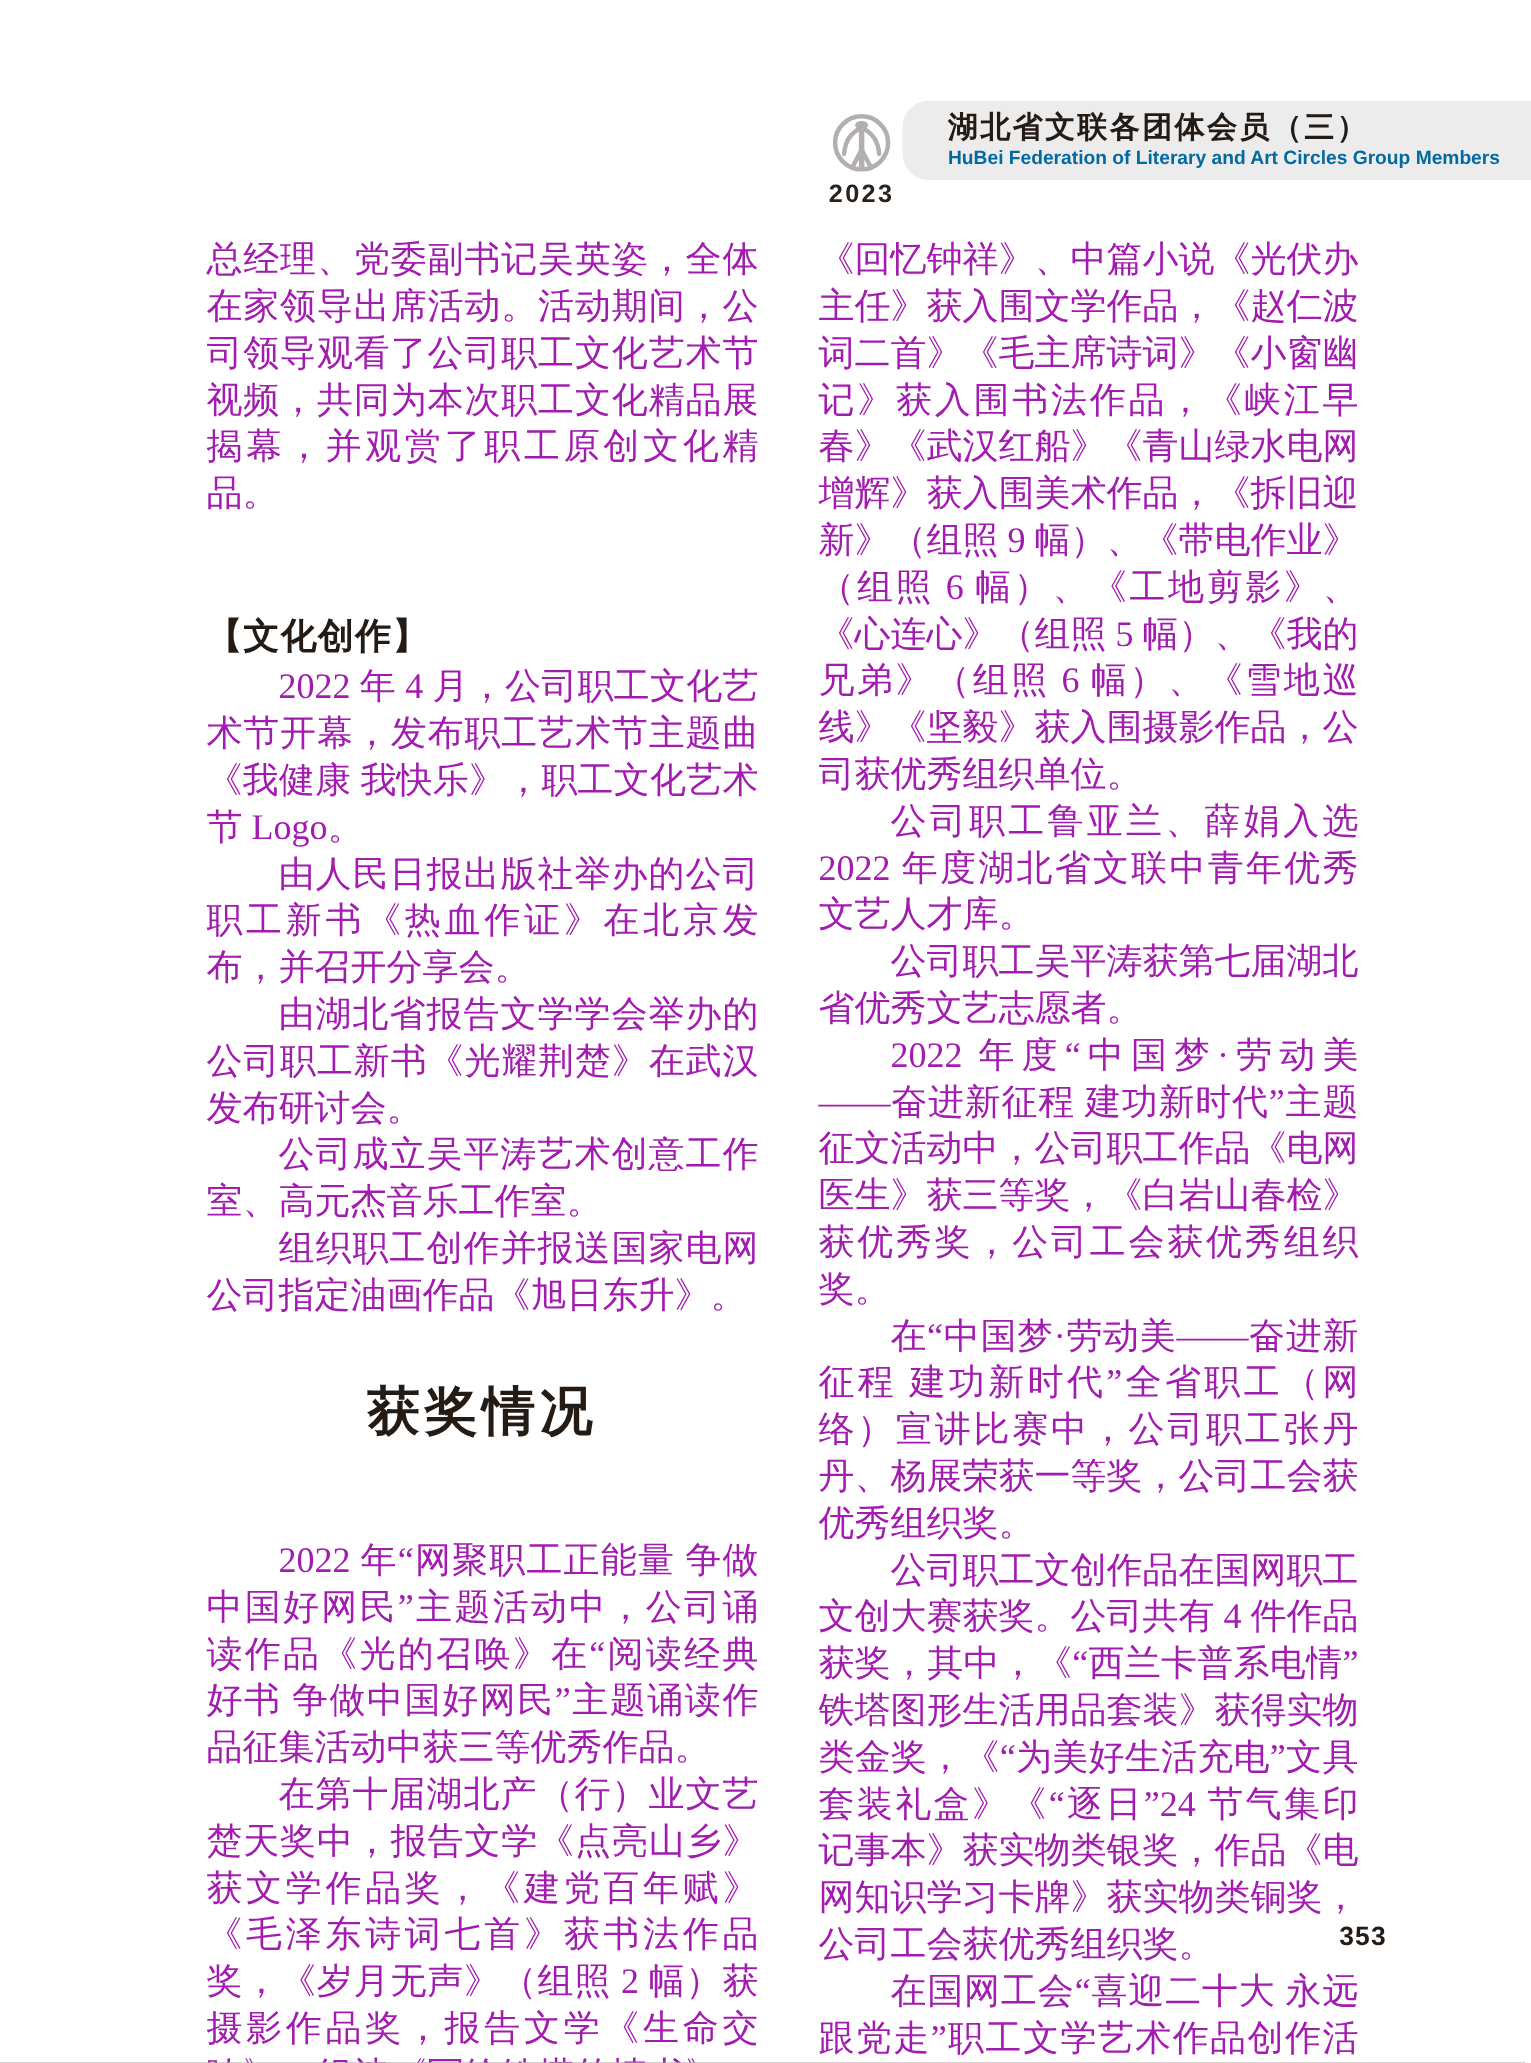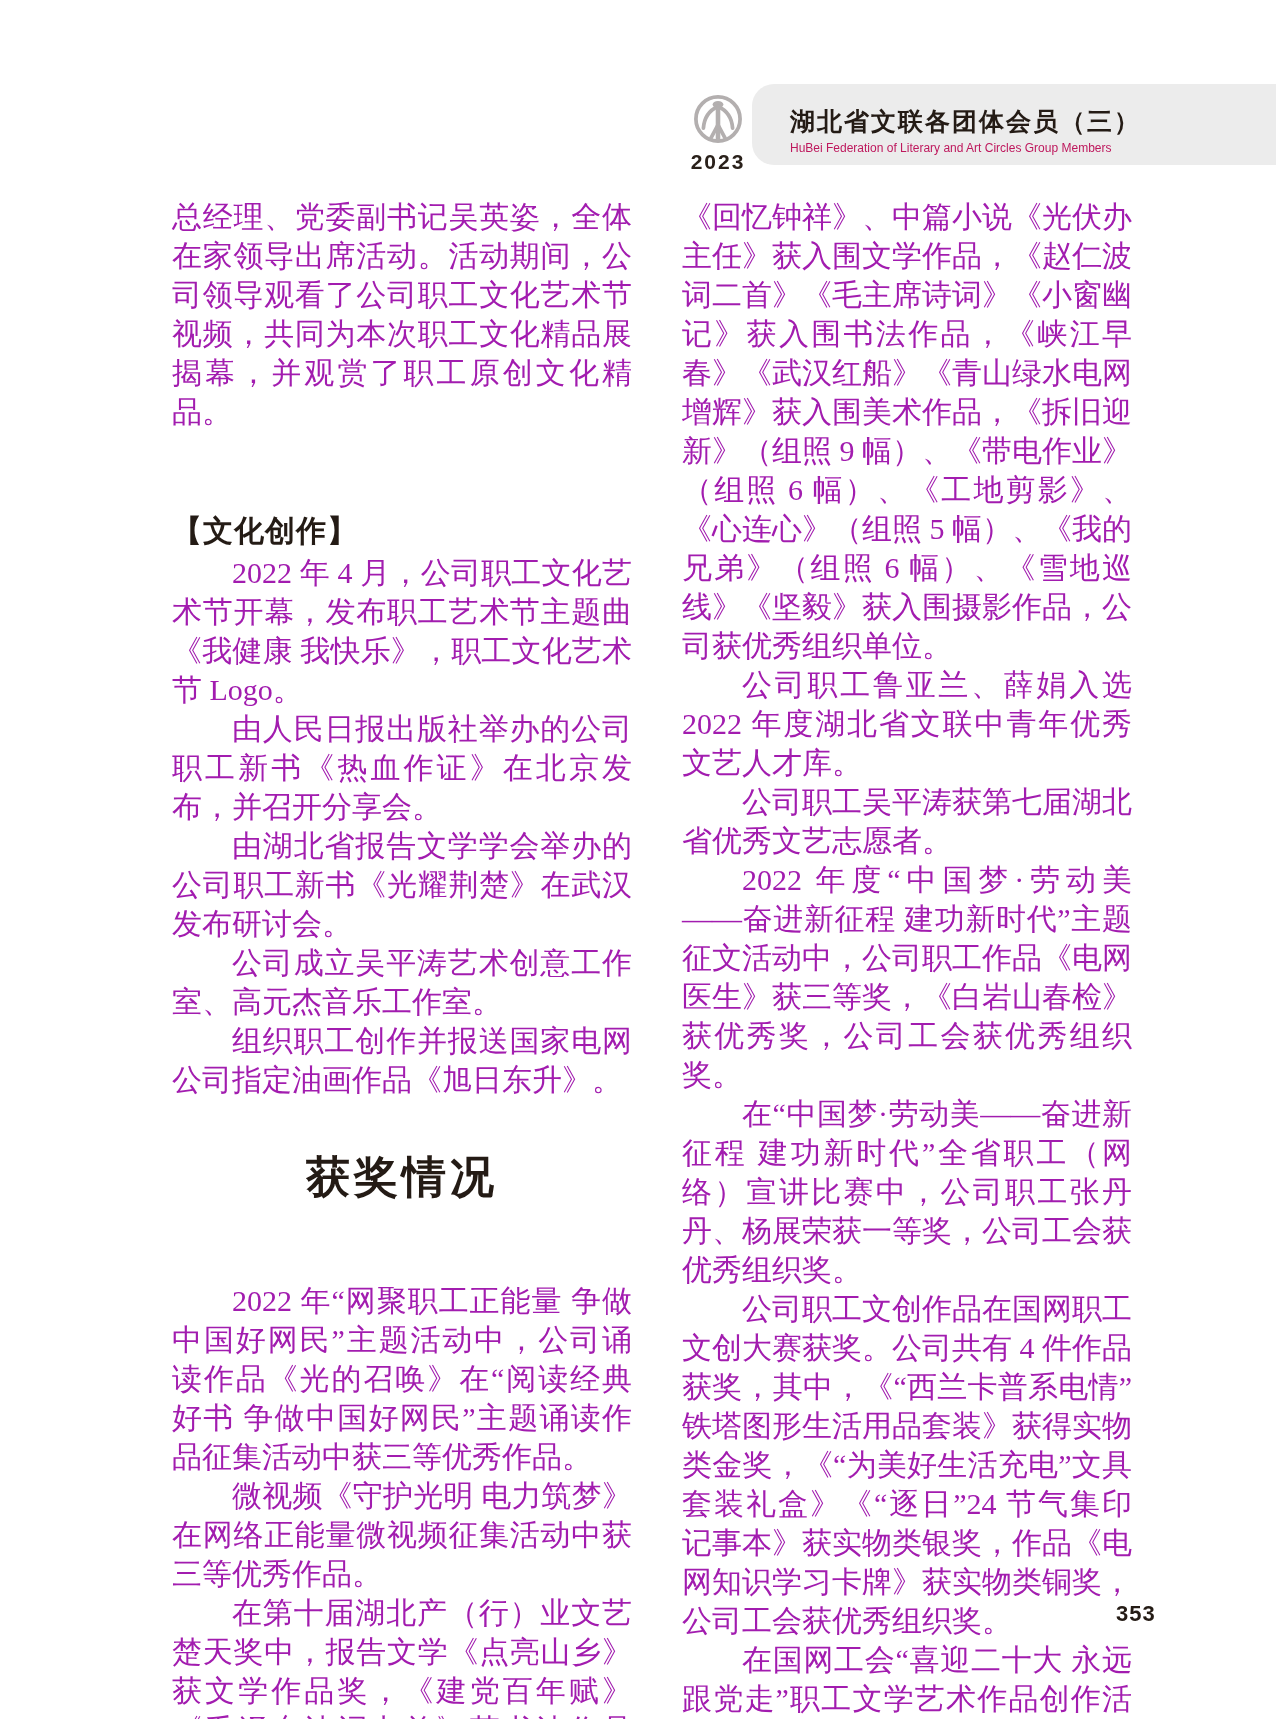--- a/index.html
+++ b/index.html
@@ -17,33 +17,33 @@
     position:absolute;left:686px;top:94px;width:64px;
     text-align:center;
   }
   .logo-block svg{display:block;margin:0 auto;}
   .logo-year{
     margin-top:6px;
     font-family:"Liberation Sans","DejaVu Sans",sans-serif;
     font-weight:700;font-size:21px;letter-spacing:2px;color:#2a211b;
   }
   .band{
-    position:absolute;left:752px;top:84px;right:0;height:81px;
+    position:absolute;left:752px;top:84px;right:0;height:66px;
     background:#ececec;
     border-radius:22px 0 0 22px;
-    padding:22px 0 0 38px;box-sizing:border-box;
+    padding:7px 0 0 38px;box-sizing:border-box;
   }
   .band-title-cn{
     font-family:"Liberation Sans","DejaVu Sans",sans-serif;
     font-weight:700;font-size:25px;letter-spacing:2px;color:#241b15;
     line-height:30px;
   }
   .band-title-en{
     font-family:"Liberation Sans","DejaVu Sans",sans-serif;
-    font-weight:400;font-size:12px;color:#be185d;
+    font-weight:700;font-size:16px;color:#0369a1;
     line-height:22px;margin-top:1px;
   }
   
   .col{position:absolute;top:197px;}
   .col-left{left:172px;width:460px;}
   .col-right{left:682px;width:450px;}
   p.body{
     margin:0;
     font-size:30px;line-height:39px;
     text-align:justify;
@@ -101,21 +101,20 @@
 
     <p class="body indent after-heading">2022 年 4 月，公司职工文化艺术节开幕，发布职工艺术节主题曲《我健康 我快乐》，职工文化艺术节 Logo。</p>
     <p class="body indent">由人民日报出版社举办的公司职工新书《热血作证》在北京发布，并召开分享会。</p>
     <p class="body indent">由湖北省报告文学学会举办的公司职工新书《光耀荆楚》在武汉发布研讨会。</p>
     <p class="body indent">公司成立吴平涛艺术创意工作室、高元杰音乐工作室。</p>
     <p class="body indent">组织职工创作并报送国家电网公司指定油画作品《旭日东升》。</p>
 
     <h1 class="awards-heading">获奖情况</h1>
 
     <p class="body indent awards-first">2022 年“网聚职工正能量 争做中国好网民”主题活动中，公司诵读作品《光的召唤》在“阅读经典好书 争做中国好网民”主题诵读作品征集活动中获三等优秀作品。</p>
-    <p class="body indent">微视频《守护光明 电力筑梦》在网络正能量微视频征集活动中获三等优秀作品。</p>
     <p class="body indent">在第十届湖北产（行）业文艺楚天奖中，报告文学《点亮山乡》获文学作品奖，《建党百年赋》《毛泽东诗词七首》获书法作品奖，《岁月无声》（组照 2 幅）获摄影作品奖，报告文学《生命交响》、组诗《写给铁塔的情书》、报告文学《为江城高擎明灯的人》、戏剧小品剧本《男人的秘密》、散文</p>
   </section>
 
   <section class="col col-right">
     <p class="body">《回忆钟祥》、中篇小说《光伏办主任》获入围文学作品，《赵仁波词二首》《毛主席诗词》《小窗幽记》获入围书法作品，《峡江早春》《武汉红船》《青山绿水电网增辉》获入围美术作品，《拆旧迎新》（组照 9 幅）、《带电作业》（组照 6 幅）、《工地剪影》、《心连心》（组照 5 幅）、《我的兄弟》（组照 6 幅）、《雪地巡线》《坚毅》获入围摄影作品，公司获优秀组织单位。</p>
     <p class="body indent">公司职工鲁亚兰、薛娟入选 2022 年度湖北省文联中青年优秀文艺人才库。</p>
     <p class="body indent">公司职工吴平涛获第七届湖北省优秀文艺志愿者。</p>
     <p class="body indent">2022 年度“中国梦·劳动美——奋进新征程 建功新时代”主题征文活动中，公司职工作品《电网医生》获三等奖，《白岩山春检》获优秀奖，公司工会获优秀组织奖。</p>
     <p class="body indent">在“中国梦·劳动美——奋进新征程 建功新时代”全省职工（网络）宣讲比赛中，公司职工张丹丹、杨展荣获一等奖，公司工会获优秀组织奖。</p>
     <p class="body indent">公司职工文创作品在国网职工文创大赛获奖。公司共有 4 件作品获奖，其中，《“西兰卡普系电情”铁塔图形生活用品套装》获得实物类金奖，《“为美好生活充电”文具套装礼盒》《“逐日”24 节气集印记事本》获实物类银奖，作品《电网知识学习卡牌》获实物类铜奖，公司工会获优秀组织奖。</p>

